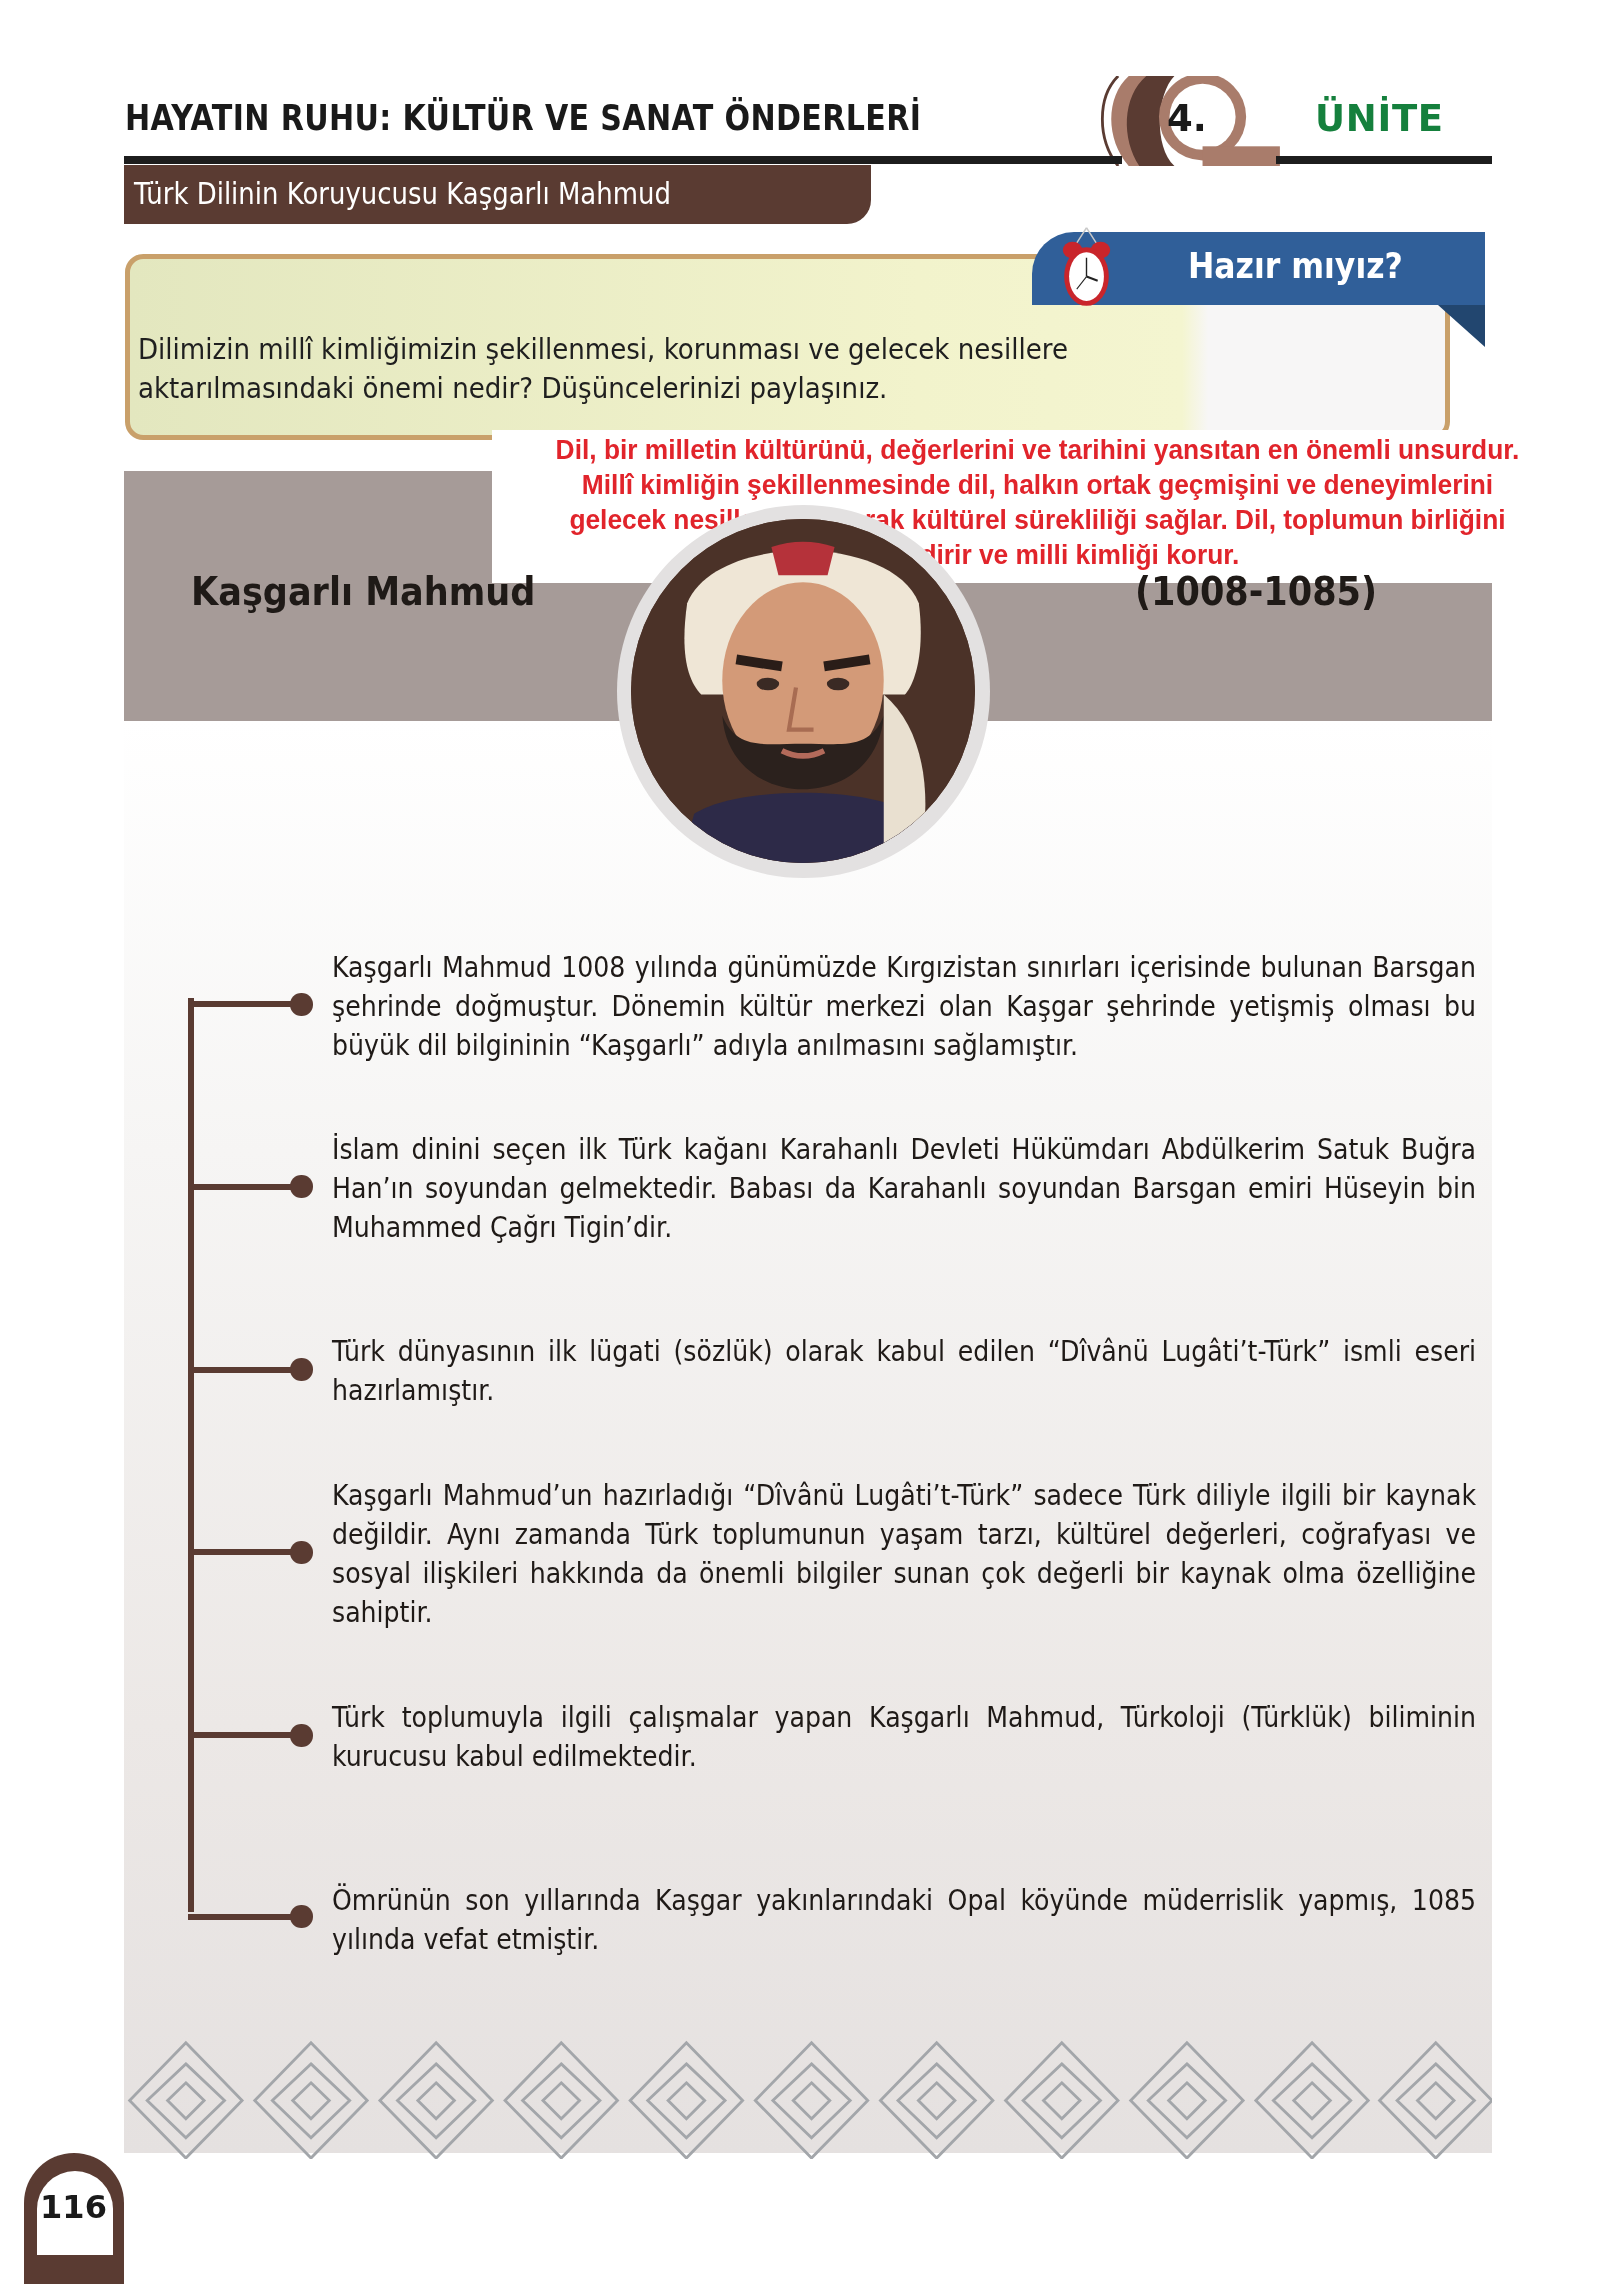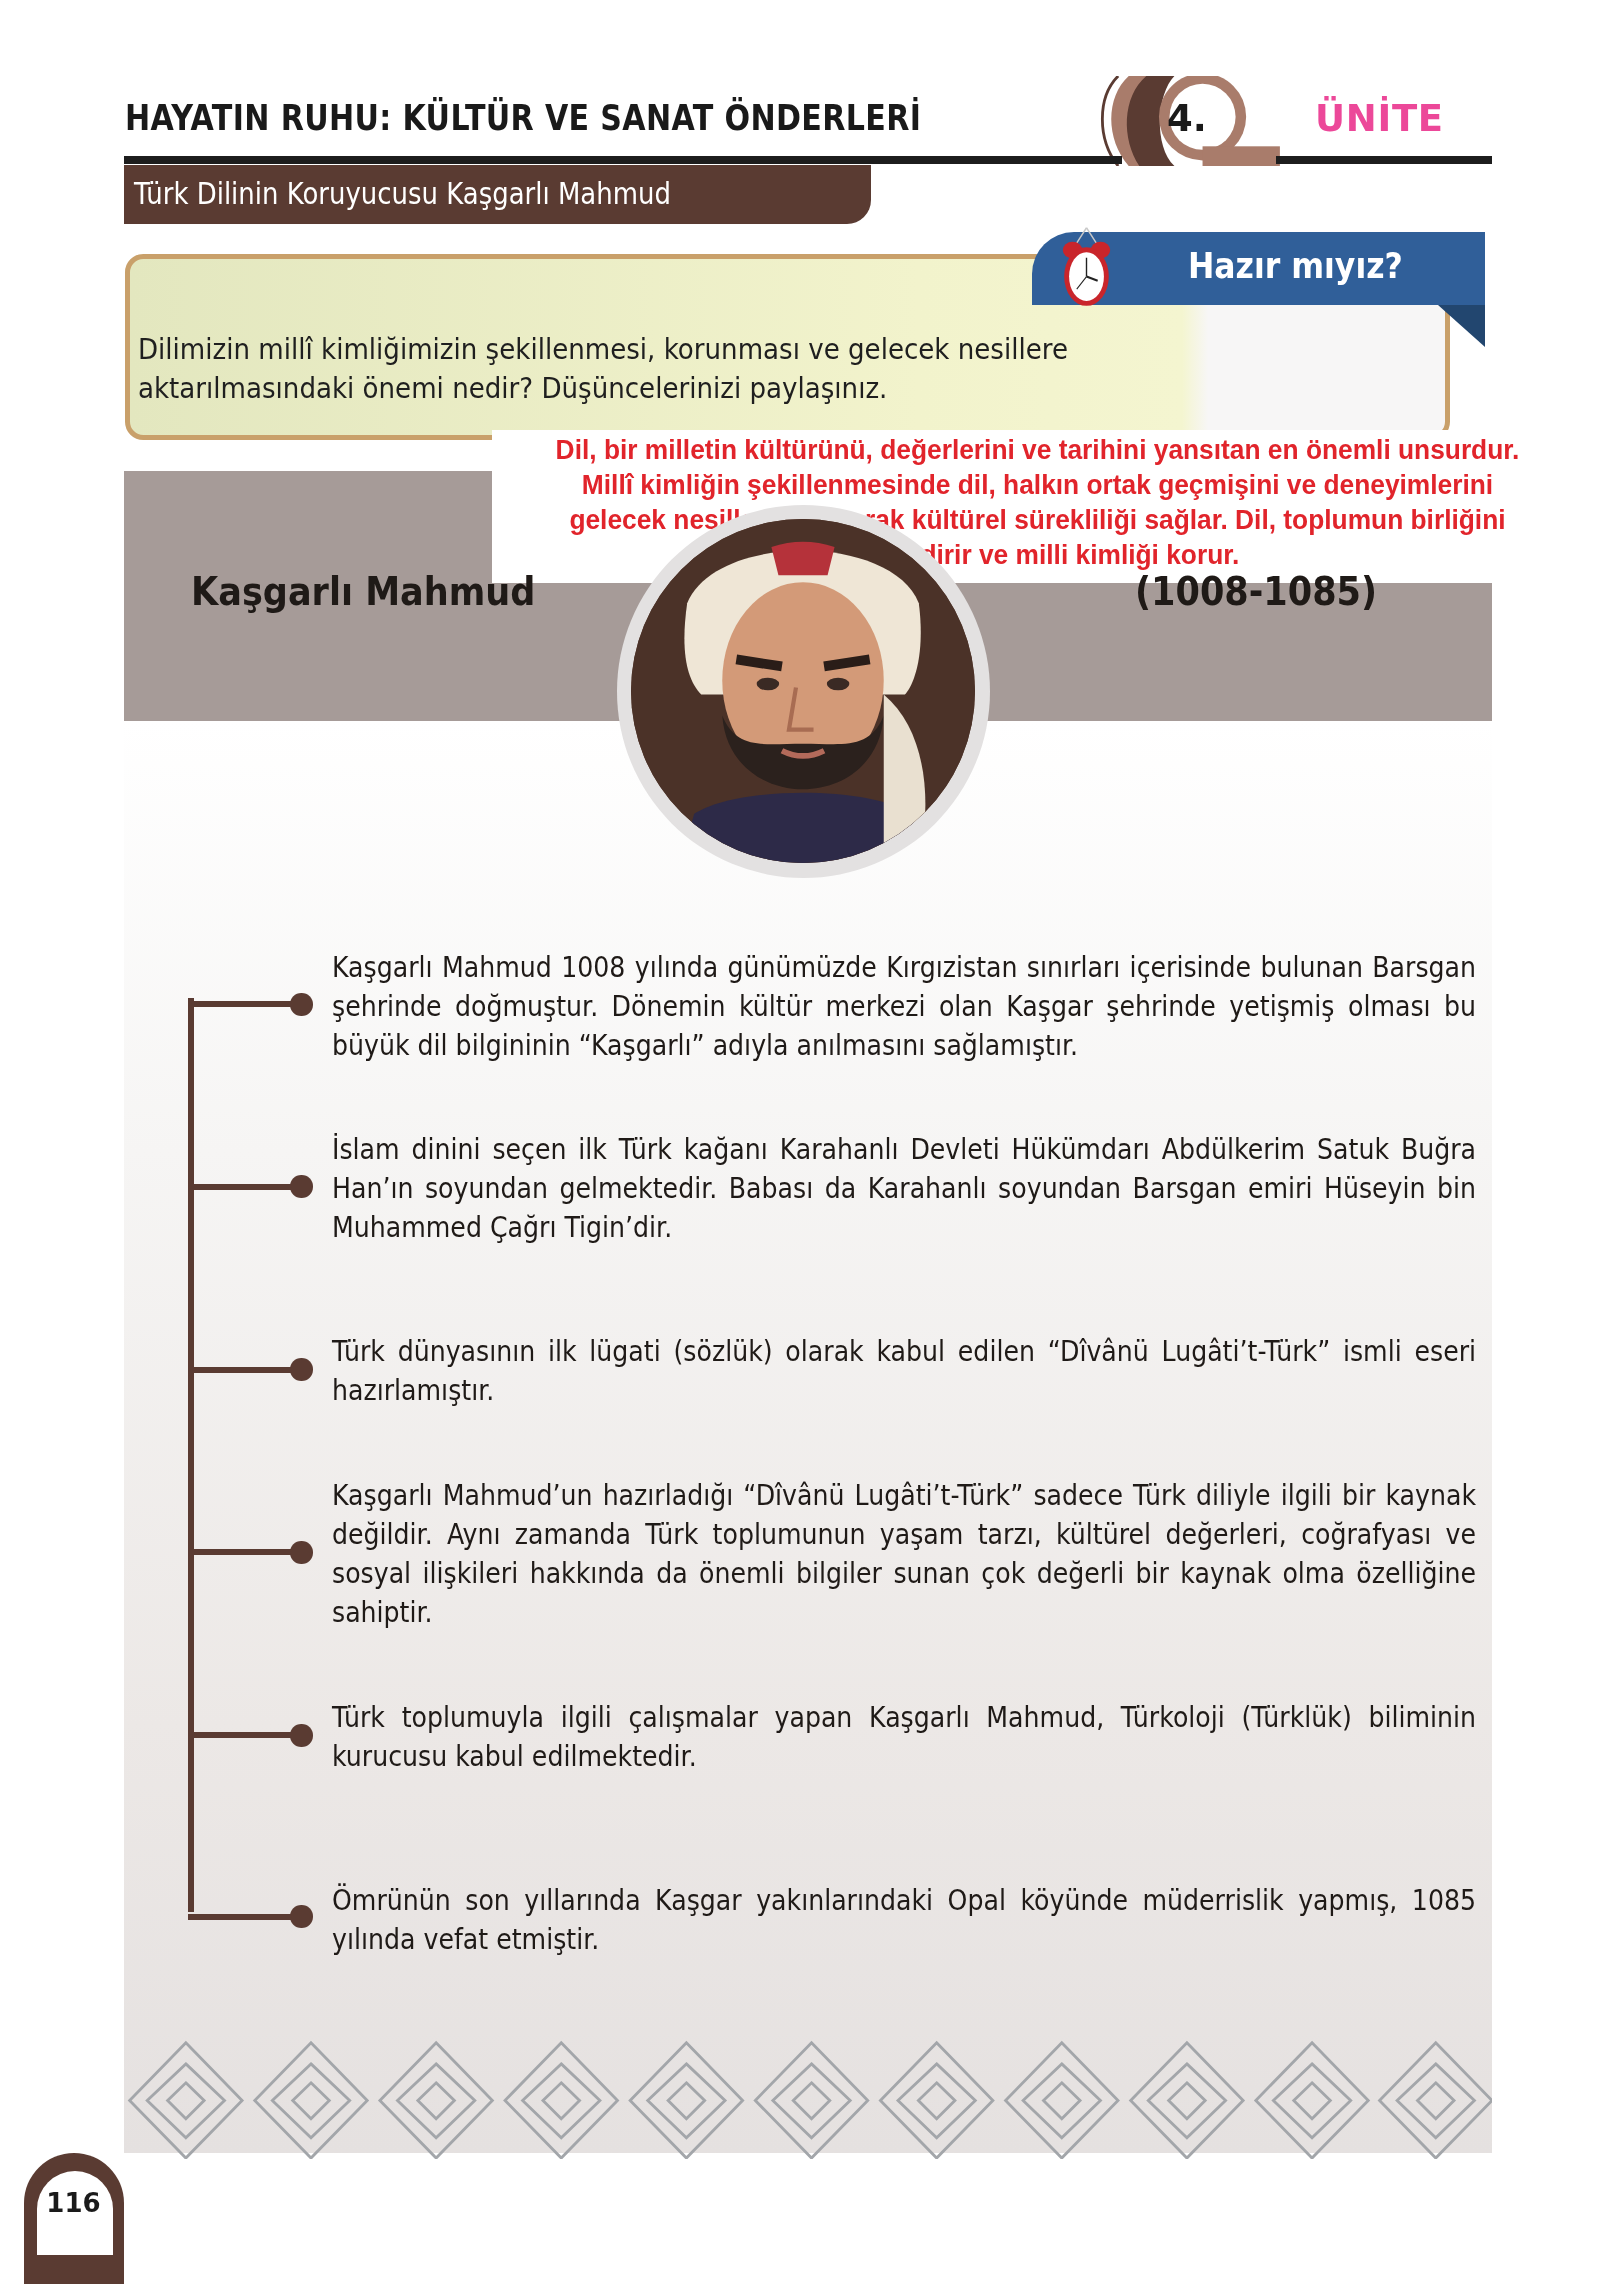--- a/index.html
+++ b/index.html
@@ -4,21 +4,21 @@
 <style>
   html,body{margin:0;padding:0;background:#ffffff;}
   body{width:1620px;height:2284px;position:relative;overflow:hidden;font-family:"Liberation Sans","DejaVu Sans",sans-serif;color:#1f1a17;}
   .abs{position:absolute;}
   
   .header-title{left:125px;top:98px;font-size:35px;font-weight:bold;letter-spacing:0.4px;color:#1a1a1a;font-family:"DejaVu Sans",sans-serif;transform:scaleX(0.86);transform-origin:left center;white-space:nowrap;}
   .rule-left{left:124px;top:156px;width:998px;height:8.4px;background:#1d1d1d;}
   .rule-right{left:1276px;top:156px;width:216px;height:8.4px;background:#1d1d1d;}
   .unit-badge{left:1097px;top:76px;width:190px;height:90px;}
   .unit-number{left:1167px;top:97px;font-size:37px;font-weight:bold;color:#1a1a1a;font-family:"DejaVu Sans",sans-serif;}
-  .unit-label{left:1315px;top:97px;font-size:37px;font-weight:bold;color:#ec4899;font-family:"DejaVu Sans",sans-serif;letter-spacing:0.7px;}
+  .unit-label{left:1315px;top:97px;font-size:37px;font-weight:bold;color:#15803d;font-family:"DejaVu Sans",sans-serif;letter-spacing:0.7px;}
   .subtitle-bar{left:124px;top:165px;width:747px;height:59px;background:#5a3b32;border-bottom-right-radius:24px;}
   .subtitle-text{left:134px;top:177px;font-size:29.5px;color:#ffffff;font-family:"DejaVu Sans",sans-serif;transform:scaleX(0.88);transform-origin:left center;white-space:nowrap;}
   
   .q-box{left:125px;top:254px;width:1315px;height:176px;border:5.6px solid #c9a06a;border-radius:18.3px;background:linear-gradient(90deg,#e3e7bf 0%,#f2f3cc 60%,#f4f5d0 80%,#f7f6f6 82%,#f7f6f6 100%);}
   .q-text{left:138px;top:330px;width:1265px;font-size:29px;line-height:39px;color:#1f1f1f;font-family:"DejaVu Sans",sans-serif;transform:scaleX(0.9);transform-origin:left top;}
   .q-tab{left:1032px;top:232px;width:453px;height:73px;background:#305f99;border-top-left-radius:42px;}
   .q-tab-fold{left:1438px;top:305px;width:0;height:0;border-top:42px solid #22466f;border-left:47px solid transparent;}
   .q-tab-title{left:1188px;top:246px;font-size:35px;font-weight:bold;color:#ffffff;font-family:"DejaVu Sans",sans-serif;transform:scaleX(0.9);transform-origin:left top;white-space:nowrap;}
   .clock{left:1060px;top:226px;width:53px;height:83px;}
   
@@ -34,21 +34,21 @@
   .portrait{left:631px;top:519px;width:344px;height:344px;border-radius:50%;overflow:hidden;background:radial-gradient(circle at 50% 45%,#c98a6a 0%,#9a6248 30%,#5b3b2d 60%,#3d2a22 100%);}
   .timeline-line{left:188px;top:998px;width:5.6px;height:914px;background:#5a3b32;}
   .branch{position:absolute;height:5.6px;background:#5a3b32;left:188px;width:112px;}
   .dot{position:absolute;width:22.5px;height:22.5px;border-radius:50%;background:#5a3b32;left:290px;}
   .tl-text{position:absolute;left:332px;width:1144px;font-size:29px;line-height:39px;color:#1f1a17;text-align:justify;font-family:"DejaVu Sans",sans-serif;transform:scaleX(0.87);transform-origin:left top;width:1315px;}
   
   .diamonds{left:124px;top:2025px;width:1368px;height:134px;}
   
   .page-tab{left:24px;top:2153px;width:100px;height:131px;background:#5a3b32;border-top-left-radius:50px;border-top-right-radius:50px;}
   .page-tab-inner{left:37px;top:2171px;width:76px;height:84px;background:#ffffff;border-top-left-radius:38px;border-top-right-radius:38px;}
-  .page-number{left:37px;top:2188px;width:73px;text-align:center;font-size:26px;font-weight:bold;color:#1a1a1a;font-family:"DejaVu Sans",sans-serif;}
+  .page-number{left:37px;top:2188px;width:73px;text-align:center;font-size:32px;font-weight:bold;color:#1a1a1a;font-family:"DejaVu Sans",sans-serif;}
 </style>
 </head>
 <body>
 
 <div class="abs header-title">HAYATIN RUHU: KÜLTÜR VE SANAT ÖNDERLERİ</div>
 
 <svg class="abs unit-badge" viewBox="0 0 270 128" width="190" height="90">
   <path d="M30,128 C0,90 0,30 30,0" stroke="#5a3b32" stroke-width="4" fill="none"></path>
   <path d="M45,128 C12,90 12,30 45,0 L95,0 C70,30 70,95 95,128 Z" fill="#a97c6b"></path>
   <path d="M60,128 C35,90 35,30 70,0 L110,0 C85,25 80,100 110,128 Z" fill="#5a3b32"></path>

